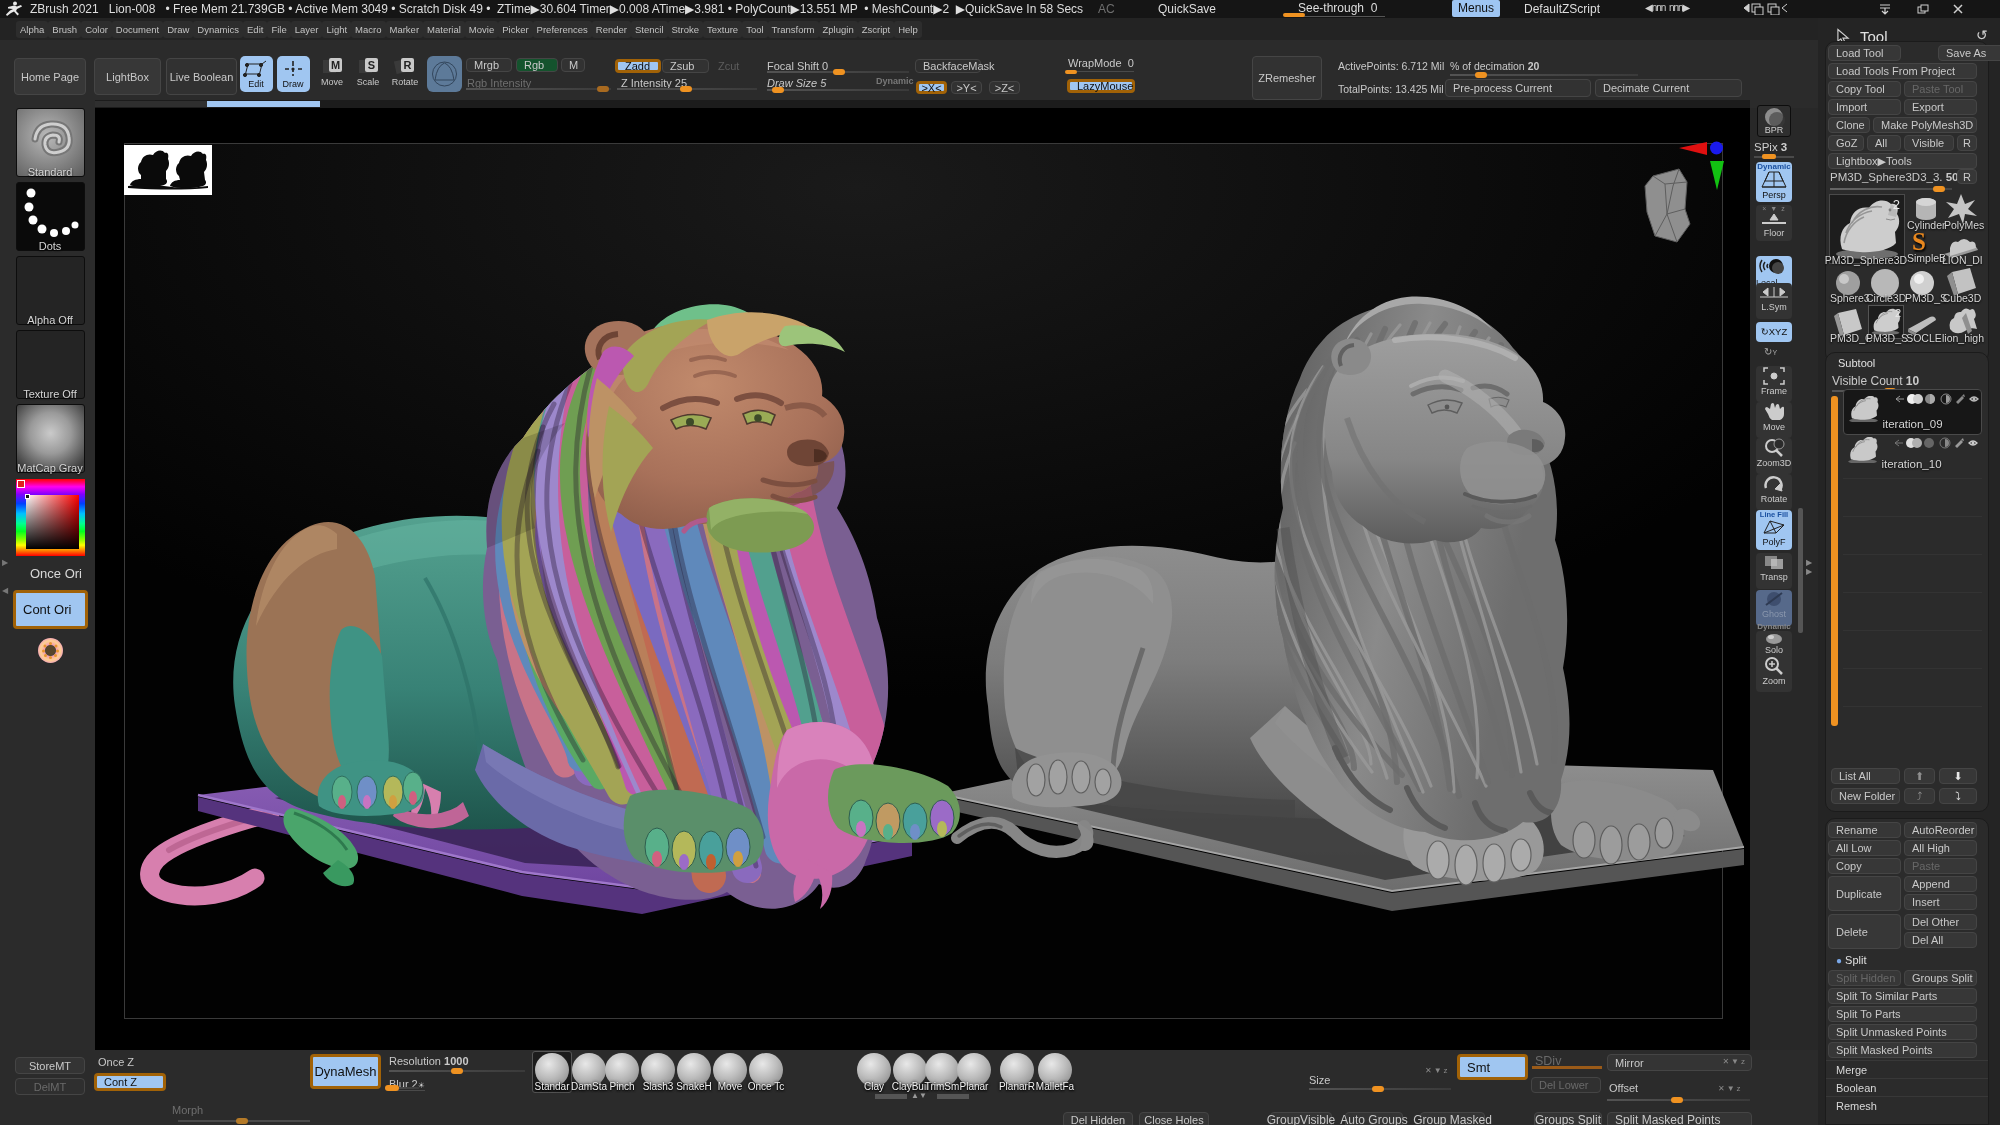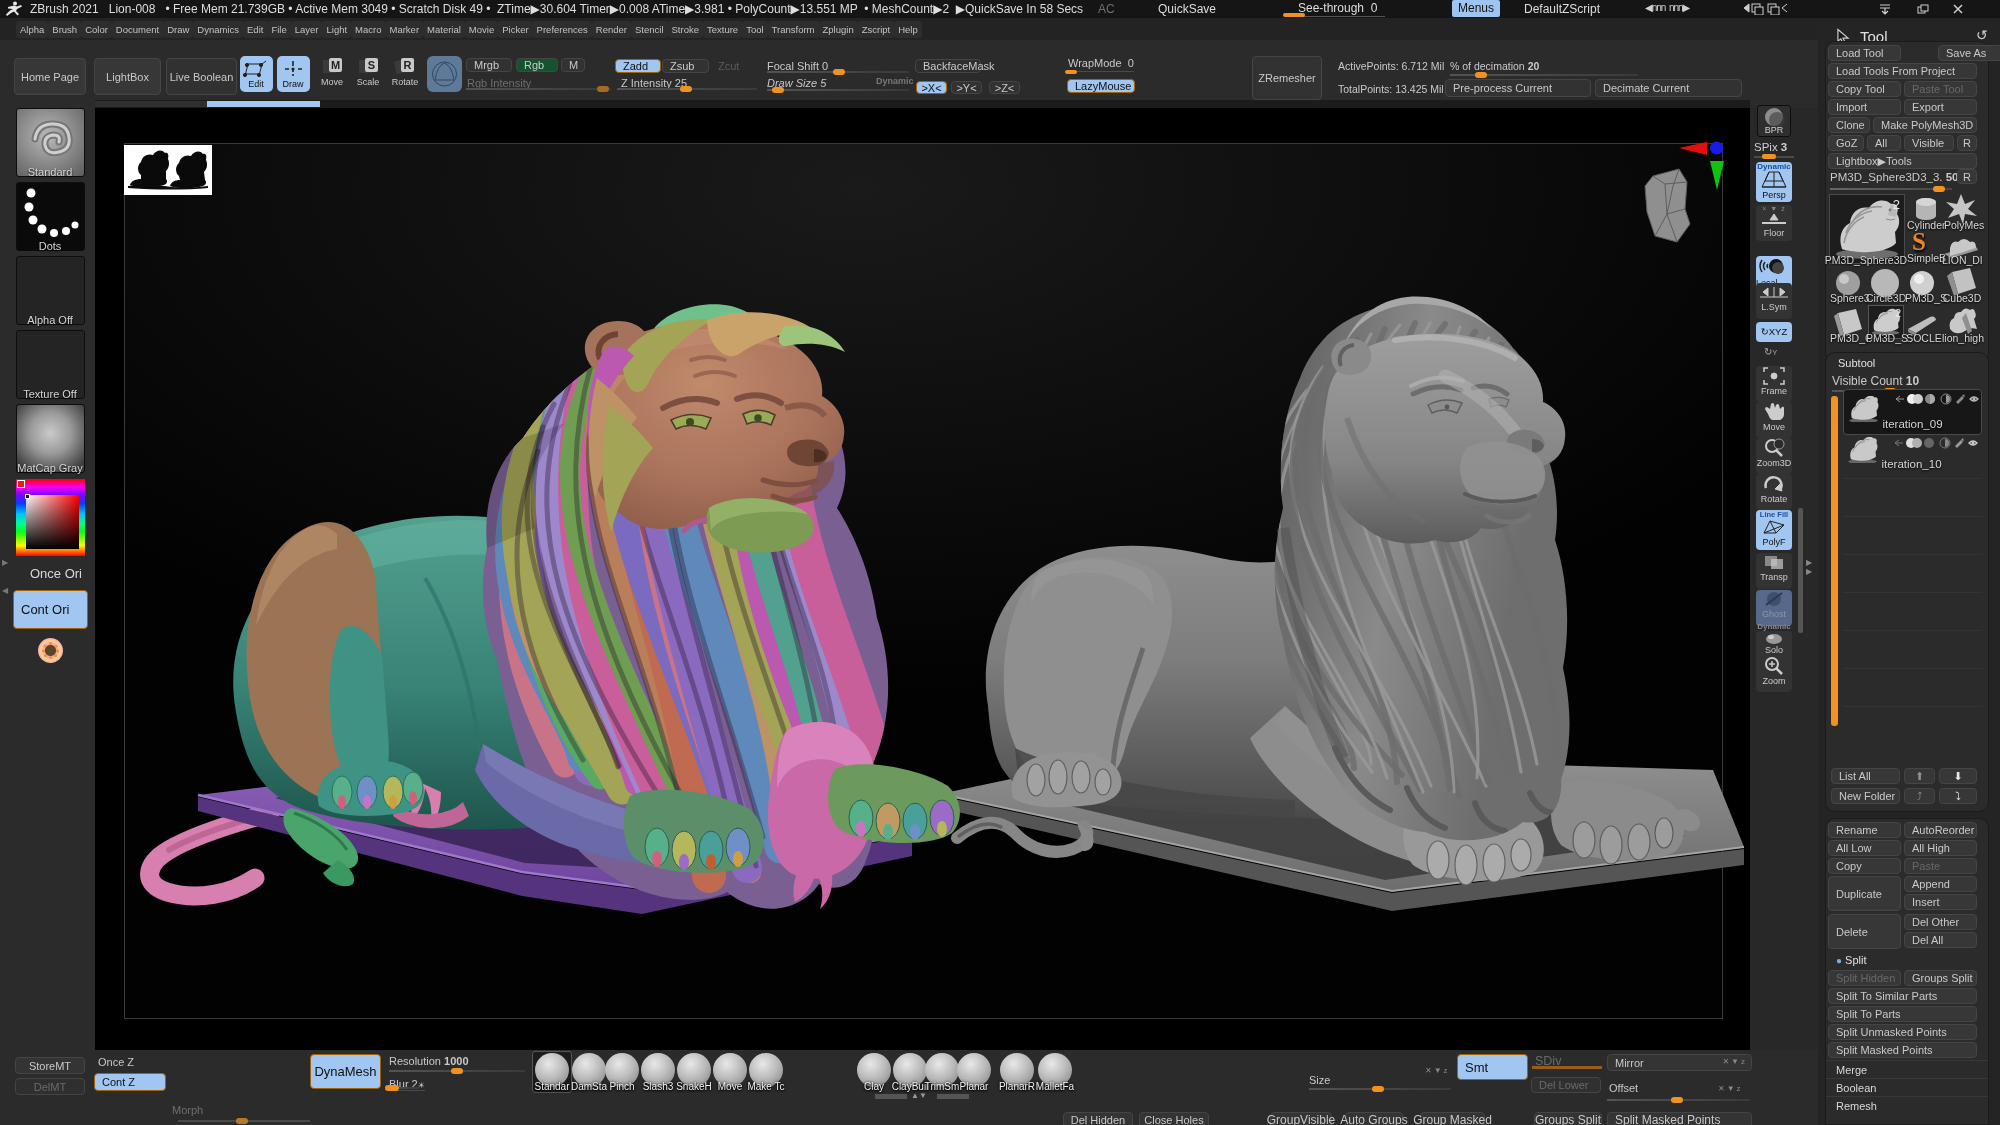--- a/index.html
+++ b/index.html
@@ -1,21 +1,21 @@
 <!DOCTYPE html>
 <html><head>
 <meta charset="utf-8">
 <style>
 * { margin:0; padding:0; box-sizing:border-box; }
 html,body { width:2000px; height:1125px; overflow:hidden; background:#2b2b2b; font-family:"Liberation Sans", sans-serif; }
 #root { position:relative; width:2000px; height:1125px; }
 .abs { position:absolute; }
 .btn { position:absolute; background:#373737; border:1px solid #454545; border-radius:4px; color:#c9c9c9; font-size:11px; display:flex; align-items:center; padding-left:7px; white-space:nowrap; }
 .btnc { justify-content:center; padding-left:0; }
-.bluebtn { background:#a0c6f1; border:1px solid #a16207; color:#101010; }
+.bluebtn { background:#a0c6f1; border:3px solid #a16207; color:#101010; }
 .graytxt { color:#6e6e6e; }
 .lbl { position:absolute; color:#c9c9c9; font-size:11px; white-space:nowrap; }
 .track { position:absolute; height:2px; background:linear-gradient(90deg,#535353,#3a3a3a); }
 .handle { position:absolute; width:12px; height:6px; background:#ef9221; border-radius:3px; top:-2px; }
 .thumb { position:absolute; background:#1f1f1f; border:1px solid #0d0d0d; border-radius:3px; }
 .thumblbl { position:absolute; color:#d6d6d6; font-size:11px; text-shadow:0 1px 2px #000; text-align:center; width:100%; }
 .lbl.graytxt { color:#6e6e6e; }
 .mi { background:#2d2d2d; border-radius:3px; color:#c3c3c3; font-size:9.5px; padding:3px 4px 3px 4px; }
 </style>
 </head>
@@ -819,21 +819,21 @@
 <div class="abs" style="left:564px;top:31px;width:50px;text-align:center;color:#f0f0f0;font-size:10px;text-shadow:0 1px 2px #000, 0 0 3px #000;">DamSta</div>
 <div class="abs" style="left:605px;top:3px;width:34px;height:34px;border-radius:50%;background:radial-gradient(circle at 40% 32%, #e8e8e8 0%, #bdbdbd 45%, #7f7f7f 100%);"></div>
 <div class="abs" style="left:597px;top:31px;width:50px;text-align:center;color:#f0f0f0;font-size:10px;text-shadow:0 1px 2px #000, 0 0 3px #000;">Pinch</div>
 <div class="abs" style="left:641px;top:3px;width:34px;height:34px;border-radius:50%;background:radial-gradient(circle at 40% 32%, #e8e8e8 0%, #bdbdbd 45%, #7f7f7f 100%);"></div>
 <div class="abs" style="left:633px;top:31px;width:50px;text-align:center;color:#f0f0f0;font-size:10px;text-shadow:0 1px 2px #000, 0 0 3px #000;">Slash3</div>
 <div class="abs" style="left:677px;top:3px;width:34px;height:34px;border-radius:50%;background:radial-gradient(circle at 40% 32%, #e8e8e8 0%, #bdbdbd 45%, #7f7f7f 100%);"></div>
 <div class="abs" style="left:669px;top:31px;width:50px;text-align:center;color:#f0f0f0;font-size:10px;text-shadow:0 1px 2px #000, 0 0 3px #000;">SnakeH</div>
 <div class="abs" style="left:713px;top:3px;width:34px;height:34px;border-radius:50%;background:radial-gradient(circle at 40% 32%, #e8e8e8 0%, #bdbdbd 45%, #7f7f7f 100%);"></div>
 <div class="abs" style="left:705px;top:31px;width:50px;text-align:center;color:#f0f0f0;font-size:10px;text-shadow:0 1px 2px #000, 0 0 3px #000;">Move</div>
 <div class="abs" style="left:749px;top:3px;width:34px;height:34px;border-radius:50%;background:radial-gradient(circle at 40% 32%, #e8e8e8 0%, #bdbdbd 45%, #7f7f7f 100%);"></div>
-<div class="abs" style="left:741px;top:31px;width:50px;text-align:center;color:#f0f0f0;font-size:10px;text-shadow:0 1px 2px #000, 0 0 3px #000;">Make Tc</div>
+<div class="abs" style="left:741px;top:31px;width:50px;text-align:center;color:#f0f0f0;font-size:10px;text-shadow:0 1px 2px #000, 0 0 3px #000;">Once Tc</div>
 <div class="abs" style="left:857px;top:3px;width:34px;height:34px;border-radius:50%;background:radial-gradient(circle at 40% 32%, #e8e8e8 0%, #bdbdbd 45%, #7f7f7f 100%);"></div>
 <div class="abs" style="left:849px;top:31px;width:50px;text-align:center;color:#f0f0f0;font-size:10px;text-shadow:0 1px 2px #000, 0 0 3px #000;">Clay</div>
 <div class="abs" style="left:893px;top:3px;width:34px;height:34px;border-radius:50%;background:radial-gradient(circle at 40% 32%, #e8e8e8 0%, #bdbdbd 45%, #7f7f7f 100%);"></div>
 <div class="abs" style="left:885px;top:31px;width:50px;text-align:center;color:#f0f0f0;font-size:10px;text-shadow:0 1px 2px #000, 0 0 3px #000;">ClayBuil</div>
 <div class="abs" style="left:925px;top:3px;width:34px;height:34px;border-radius:50%;background:radial-gradient(circle at 40% 32%, #e8e8e8 0%, #bdbdbd 45%, #7f7f7f 100%);"></div>
 <div class="abs" style="left:917px;top:31px;width:50px;text-align:center;color:#f0f0f0;font-size:10px;text-shadow:0 1px 2px #000, 0 0 3px #000;">TrimSm</div>
 <div class="abs" style="left:957px;top:3px;width:34px;height:34px;border-radius:50%;background:radial-gradient(circle at 40% 32%, #e8e8e8 0%, #bdbdbd 45%, #7f7f7f 100%);"></div>
 <div class="abs" style="left:949px;top:31px;width:50px;text-align:center;color:#f0f0f0;font-size:10px;text-shadow:0 1px 2px #000, 0 0 3px #000;">Planar</div>
 <div class="abs" style="left:1000px;top:3px;width:34px;height:34px;border-radius:50%;background:radial-gradient(circle at 40% 32%, #e8e8e8 0%, #bdbdbd 45%, #7f7f7f 100%);"></div>
 <div class="abs" style="left:992px;top:31px;width:50px;text-align:center;color:#f0f0f0;font-size:10px;text-shadow:0 1px 2px #000, 0 0 3px #000;">PlanarR</div>

